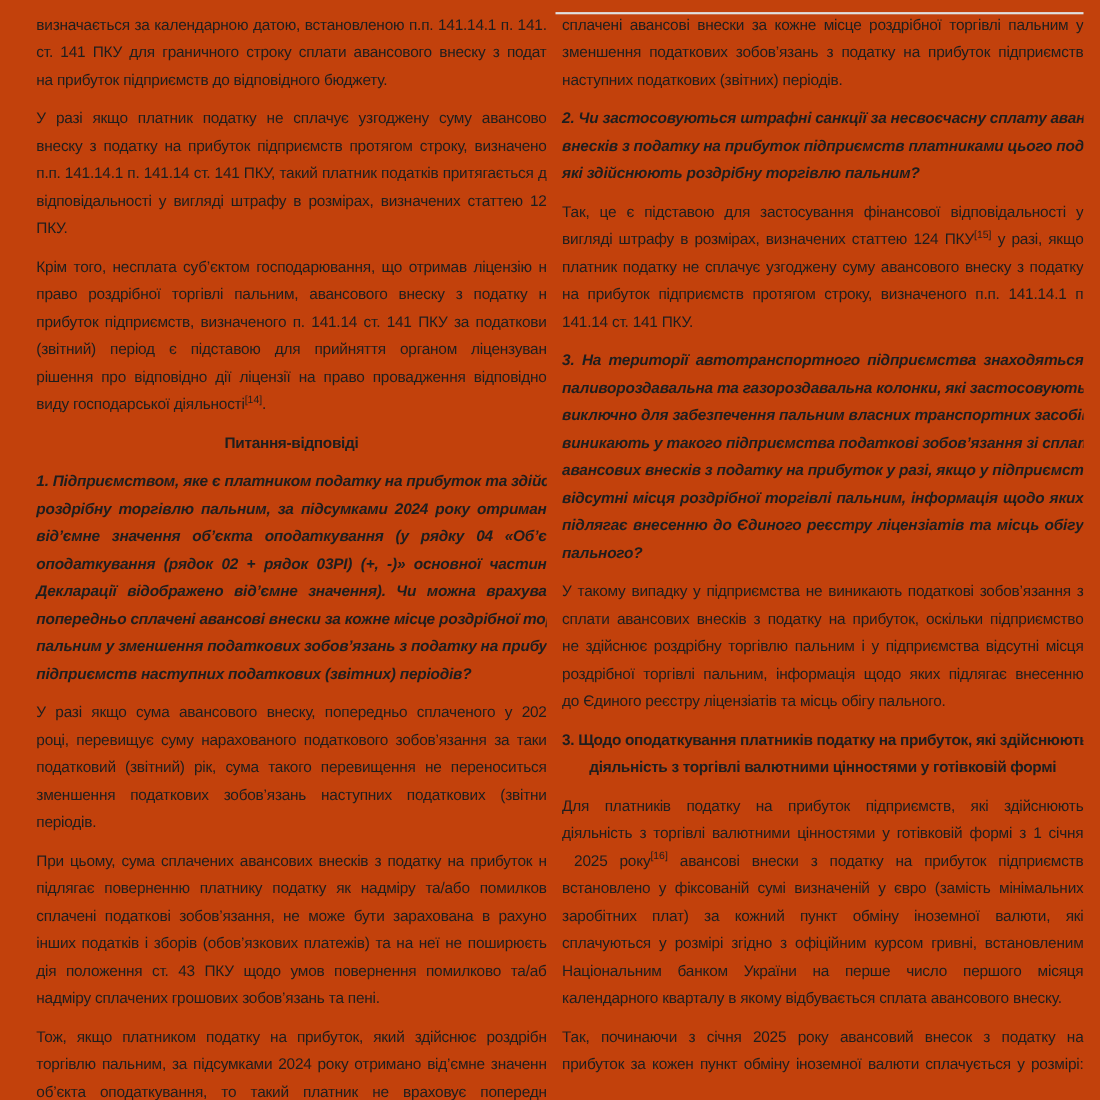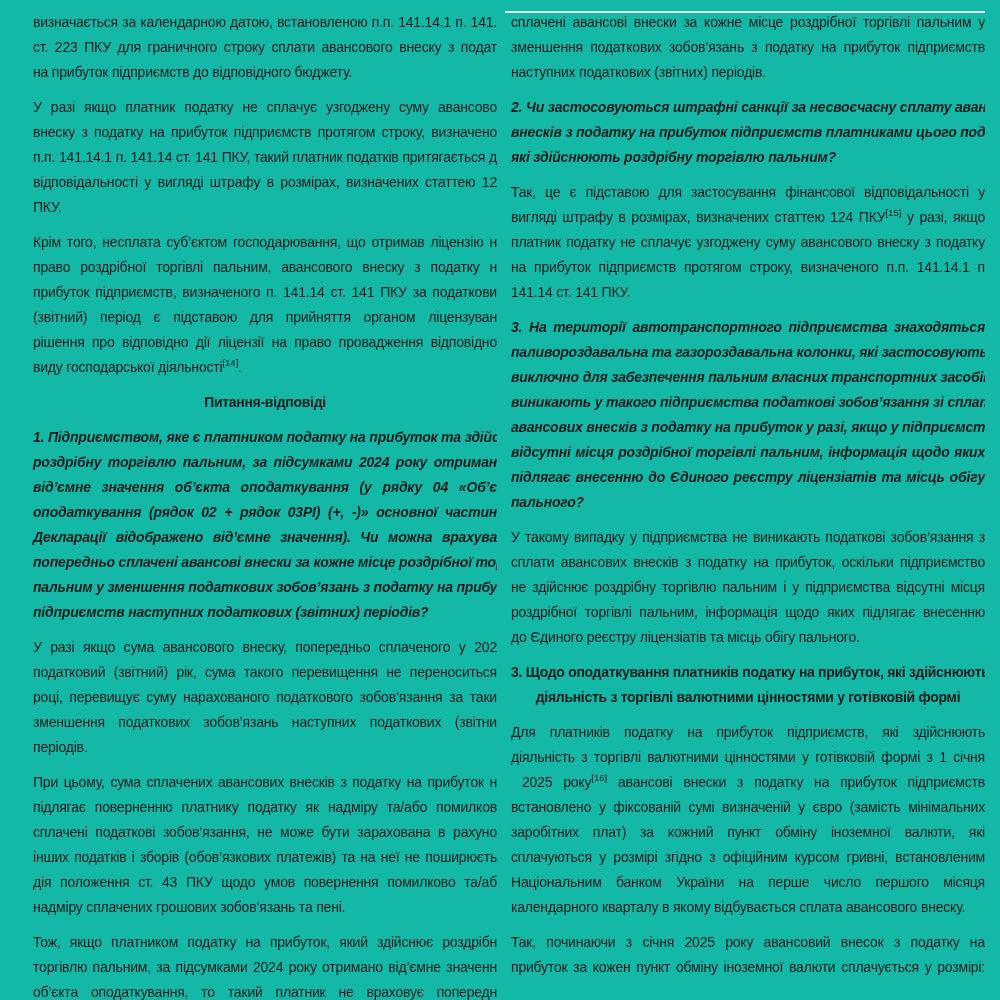--- a/index.html
+++ b/index.html
@@ -3,21 +3,21 @@
 <meta charset="utf-8">
 <style>
   html, body {
     margin: 0; padding: 0;
     width: 1000px; height: 1000px;
     background: #ffffff;
     overflow: hidden;
     font-family: "Liberation Sans", "DejaVu Sans", sans-serif;
     color: #1e1e1e;
   }
-  .page { position: relative; width: 1000px; height: 1000px; background: #14b8a6; }
+  .page { position: relative; width: 1000px; height: 1000px; background: #c2410c; }
 
   .col {
     position: absolute; top: 0; height: 1000px;
     overflow: hidden; box-sizing: border-box;
   }
   #left-col  { left: 0px;   width: 497px; padding: 10px 0 0 33px; }
   #right-col { left: 498px; width: 487px; padding: 10px 0 0 13px; }
 
   .top-rule {
     position: absolute; left: 505px; top: 11px;
@@ -53,21 +53,21 @@
   }
 </style>
 </head>
 <body style="background: rgb(255, 255, 255); color: rgb(30, 30, 30);">
 
 <div class="page">
   <div class="top-rule" style="background: rgb(224, 224, 224);"></div>
   <div class="col" id="left-col">
       <div class="block body">
         <div class="ln"><span>визначається за календарною датою, встановленою п.п. 141.14.1 п. 141.</span></div>
-        <div class="ln"><span>ст. 223 ПКУ для граничного строку сплати авансового внеску з подат</span></div>
+        <div class="ln"><span>ст. 141 ПКУ для граничного строку сплати авансового внеску з подат</span></div>
         <div class="ln last"><span>на прибуток підприємств до відповідного бюджету.</span></div>
       </div>
       <div class="block body">
         <div class="ln"><span>У разі якщо платник податку не сплачує узгоджену суму авансово</span></div>
         <div class="ln"><span>внеску з податку на прибуток підприємств протягом строку, визначено</span></div>
         <div class="ln"><span>п.п. 141.14.1 п. 141.14 ст. 141 ПКУ, такий платник податків притягається д</span></div>
         <div class="ln"><span>відповідальності у вигляді штрафу в розмірах, визначених статтею 12</span></div>
         <div class="ln last"><span>ПКУ.</span></div>
       </div>
       <div class="block body">
@@ -86,22 +86,22 @@
         <div class="ln"><span>роздрібну торгівлю пальним, за підсумками 2024 року отриман</span></div>
         <div class="ln"><span>від’ємне значення об’єкта оподаткування (у рядку 04 «Об’є</span></div>
         <div class="ln"><span>оподаткування (рядок 02 + рядок 03РІ) (+, -)» основної частин</span></div>
         <div class="ln"><span>Декларації відображено від’ємне значення). Чи можна врахува</span></div>
         <div class="ln"><span>попередньо сплачені авансові внески за кожне місце роздрібної торгів</span></div>
         <div class="ln"><span>пальним у зменшення податкових зобов’язань з податку на прибут</span></div>
         <div class="ln last"><span>підприємств наступних податкових (звітних) періодів?</span></div>
       </div>
       <div class="block body">
         <div class="ln"><span>У разі якщо сума авансового внеску, попередньо сплаченого у 202</span></div>
+        <div class="ln"><span>році, перевищує суму нарахованого податкового зобов’язання за таки</span></div>
         <div class="ln"><span>податковий (звітний) рік, сума такого перевищення не переноситься</span></div>
-        <div class="ln"><span>році, перевищує суму нарахованого податкового зобов’язання за таки</span></div>
         <div class="ln"><span>зменшення податкових зобов’язань наступних податкових (звітни</span></div>
         <div class="ln last"><span>періодів.</span></div>
       </div>
       <div class="block body">
         <div class="ln"><span>При цьому, сума сплачених авансових внесків з податку на прибуток н</span></div>
         <div class="ln"><span>підлягає поверненню платнику податку як надміру та/або помилков</span></div>
         <div class="ln"><span>сплачені податкові зобов’язання, не може бути зарахована в рахуно</span></div>
         <div class="ln"><span>інших податків і зборів (обов’язкових платежів) та на неї не поширюєть</span></div>
         <div class="ln"><span>дія положення ст. 43 ПКУ щодо умов повернення помилково та/аб</span></div>
         <div class="ln last"><span>надміру сплачених грошових зобов’язань та пені.</span></div>

